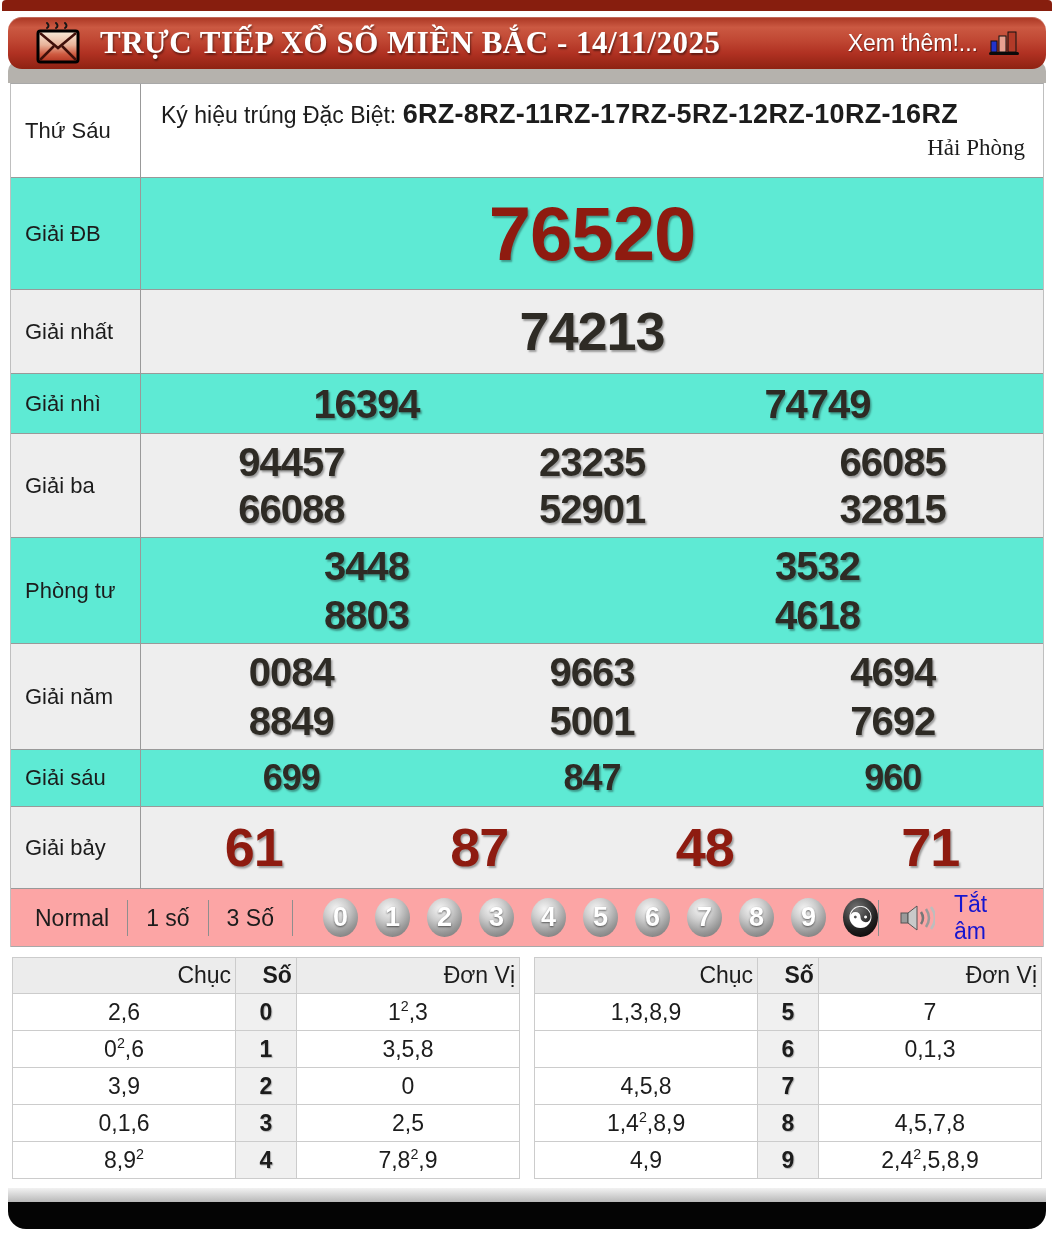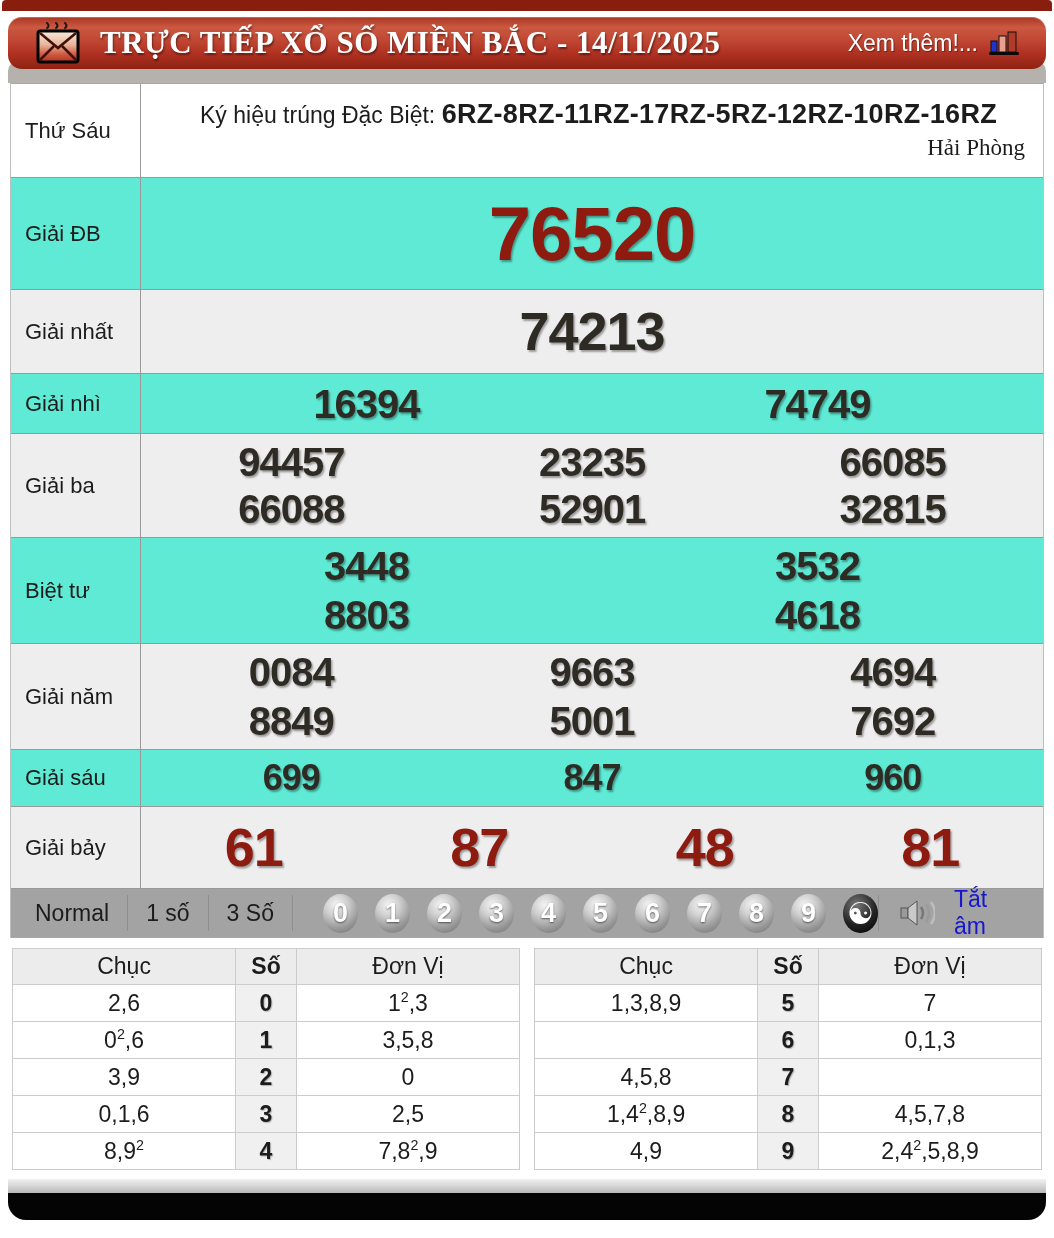--- a/index.html
+++ b/index.html
@@ -19,21 +19,21 @@
   .header-title {
     font-family:"Liberation Serif", serif; font-weight:bold; font-size:31px; color:#fff;
     text-shadow:1px 2px 2px rgba(0,0,0,.45); margin-left:18px; letter-spacing:.5px; white-space:nowrap;
   }
   .header-more { margin-left:auto; display:flex; align-items:center; gap:10px; cursor:pointer; }
   .header-more-label { color:#fff; font-size:23px; text-shadow:1px 1px 1px rgba(0,0,0,.4);text-align:center; }
   .gray-top { position:relative; z-index:1; margin:-8px 8px 0; height:22px; background:#b5b2ad; border-radius:10px 10px 0 0; }
 
   
   .main-table { margin:0 10px; border-left:1px solid #bfbfbf; border-right:1px solid #bfbfbf; border-top:1px solid #a8a8a8; }
-  .info-row { display:flex; border-bottom:1px solid #999; min-height:94px; background:#fff;gap:39px; }
+  .info-row { display:flex; border-bottom:1px solid #999; min-height:94px; background:#fff; }
   .day-cell { flex:0 0 130px; border-right:1px solid #999; display:flex; align-items:center; padding-left:14px; font-size:22px; }
   .info-content { flex:1; position:relative; padding:10px 16px 8px 20px; font-size:23px; line-height:1.5; }
   .codes { font-weight:bold; font-size:27px; letter-spacing:.3px; }
   .province { position:absolute; right:18px; bottom:12px; font-family:"Liberation Serif", serif; font-size:23px; }
 
   .prize-row { display:flex; border-bottom:1px solid #999; background:#5eead4; }
   .prize-row:nth-child(even) { background:#eeeeee; }
   .row-label { flex:0 0 130px; border-right:1px solid #999; display:flex; align-items:center; padding-left:14px; font-size:22px; }
   .row-content { flex:1; display:flex; flex-direction:column; justify-content:space-evenly; padding:2px 0; }
   .num-line { display:flex; align-items:center; }
@@ -44,39 +44,39 @@
   .pr-db  { min-height:112px; } .pr-db .num  { font-size:76px; color:#8e1b10; }
   .pr-nhat{ min-height:84px; }  .pr-nhat .num{ font-size:54px; }
   .pr-nhi { min-height:60px; }  .pr-nhi .num { font-size:40px; }
   .pr-ba  { min-height:104px; } .pr-ba .num  { font-size:40px; }
   .pr-tu  { min-height:106px; } .pr-tu .num  { font-size:40px; }
   .pr-nam { min-height:106px; } .pr-nam .num { font-size:40px; }
   .pr-sau { min-height:57px; }  .pr-sau .num { font-size:36px; }
   .pr-bay { min-height:82px; }  .pr-bay .num { font-size:54px; color:#8e1b10; }
 
   
-  .toolbar { display:flex; align-items:center; height:49px; background:#a3a3a3; border-bottom:1px solid #a8a8a8; }
+  .toolbar { display:flex; align-items:center; height:58px; background:#fca5a5; border-bottom:1px solid #a8a8a8; }
   .mode { font-size:23px; padding:0 18px; line-height:36px; border-right:1px solid #8e8e8e; cursor:pointer; white-space:nowrap; }
   .mode:first-child { padding-left:24px; }
   .balls { display:flex; align-items:center; gap:17px; margin-left:30px; }
   .ball {
     width:35px; height:39px; border-radius:50%; cursor:pointer;
     background:radial-gradient(circle at 38% 28%, #f4f4f4 0%, #cfcfcf 32%, #969696 68%, #6d6d6d 100%);
     color:#fff; font-weight:bold; font-size:27px; display:flex; align-items:center; justify-content:center;
     text-shadow:0 1px 2px rgba(0,0,0,.55);
   }
   .ball-yinyang { background:radial-gradient(circle at 38% 28%, #777 0%, #222 55%, #000 100%); font-size:30px; font-weight:normal; text-shadow:none; }
   .mute { margin-left:auto; display:flex; align-items:center; gap:19px; padding:0 26px 0 20px; border-left:1px solid #8e8e8e; height:36px; cursor:pointer; }
   .mute-label { color:#1616cf; font-size:23px; }
 
   
   .stats { display:flex; gap:14px; margin:10px 12px 0; }
   .stats table { border-collapse:collapse; flex:1; font-size:23px; table-layout:fixed; }
   .stats th, .stats td { border:1px solid #ccc; text-align:center; height:37px; padding:0 4px; background:#fff; }
-  .stats th { background:#ececec; font-weight:normal; height:36px; }
+  .stats th { background:#ececec; font-weight:normal; height:36px;text-align:right; }
   .stats th.so-col { font-weight:bold; }
   .stats td.so-col { background:#f0f0f0; font-weight:bold; text-shadow:1px 1px 1px rgba(0,0,0,.25); }
   .stats sup { font-size:62%; }
 
   
   .bottom-gray { margin:9px 8px 0; height:14px; background:linear-gradient(180deg,#f2f2f2,#b8b8b8); }
   .bottom-black { margin:0 8px; height:27px; background:#040404; border-radius:0 0 18px 18px; }
 
   .icon { display:inline-flex; }
 </style>
@@ -164,21 +164,21 @@
             <span class="num">66085</span>
           </div>
           <div class="num-line">
             <span class="num">66088</span>
             <span class="num">52901</span>
             <span class="num">32815</span>
           </div>
         </div>
       </div>
       <div class="prize-row pr-tu">
-        <div class="row-label">Biệt tư</div>
+        <div class="row-label">Phòng tư</div>
         <div class="row-content">
           <div class="num-line">
             <span class="num">3448</span>
             <span class="num">3532</span>
           </div>
           <div class="num-line">
             <span class="num">8803</span>
             <span class="num">4618</span>
           </div>
         </div>
@@ -208,21 +208,21 @@
           </div>
         </div>
       </div>
       <div class="prize-row pr-bay">
         <div class="row-label">Giải bảy</div>
         <div class="row-content">
           <div class="num-line">
             <span class="num">61</span>
             <span class="num">87</span>
             <span class="num">48</span>
-            <span class="num">81</span>
+            <span class="num">71</span>
           </div>
         </div>
       </div>
     </div>
 
   <div class="toolbar">
     <span id="modes" style="display:flex;align-items:center;">
         <span class="mode">Normal</span>
         <span class="mode">1 số</span>
         <span class="mode">3 Số</span>

